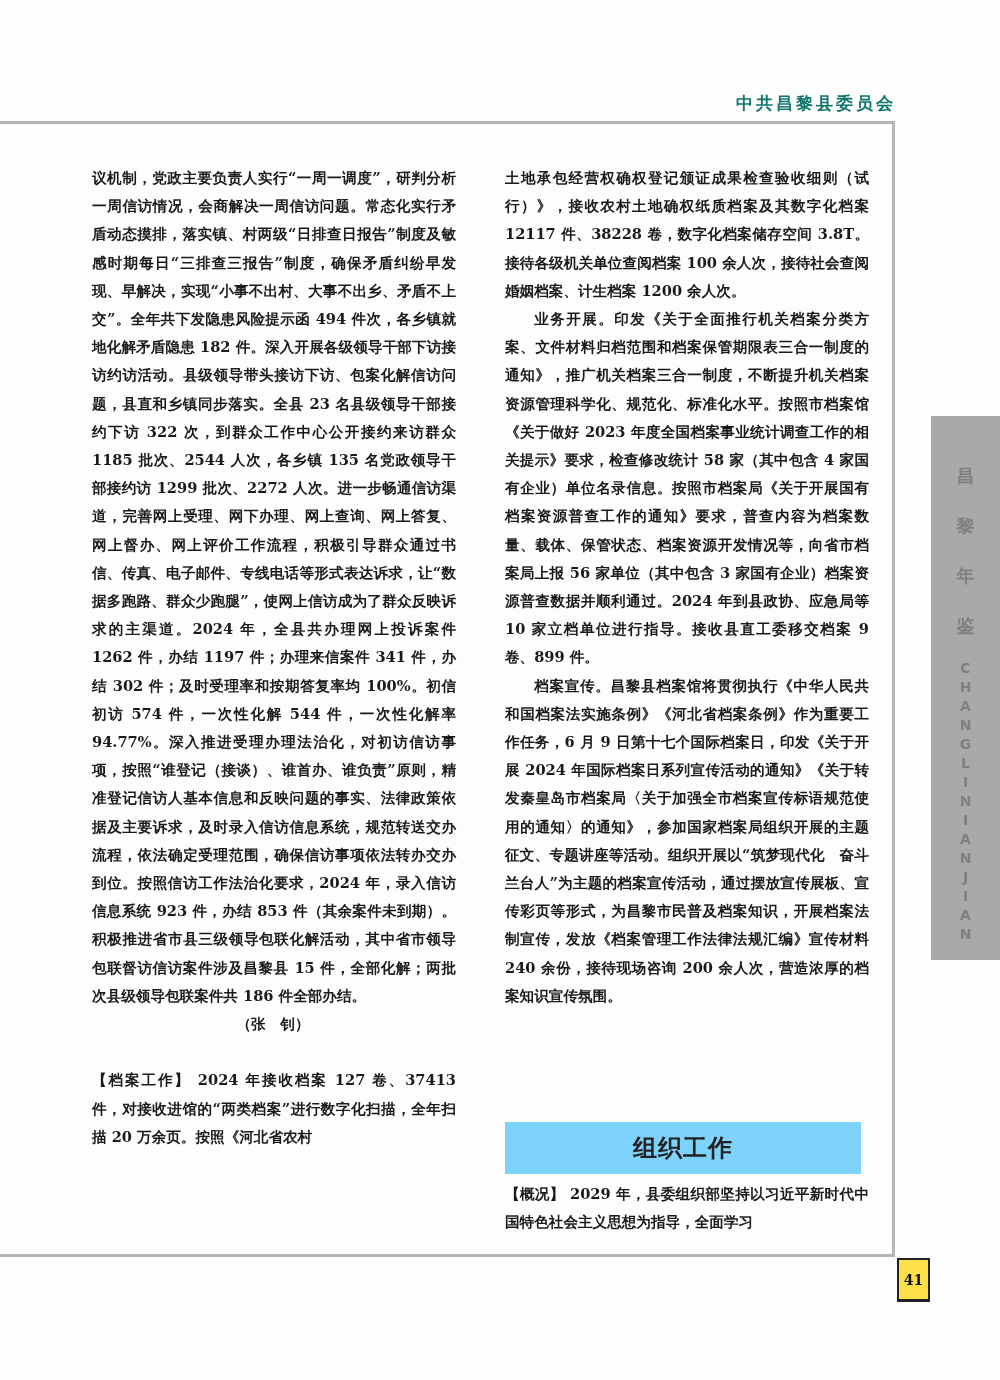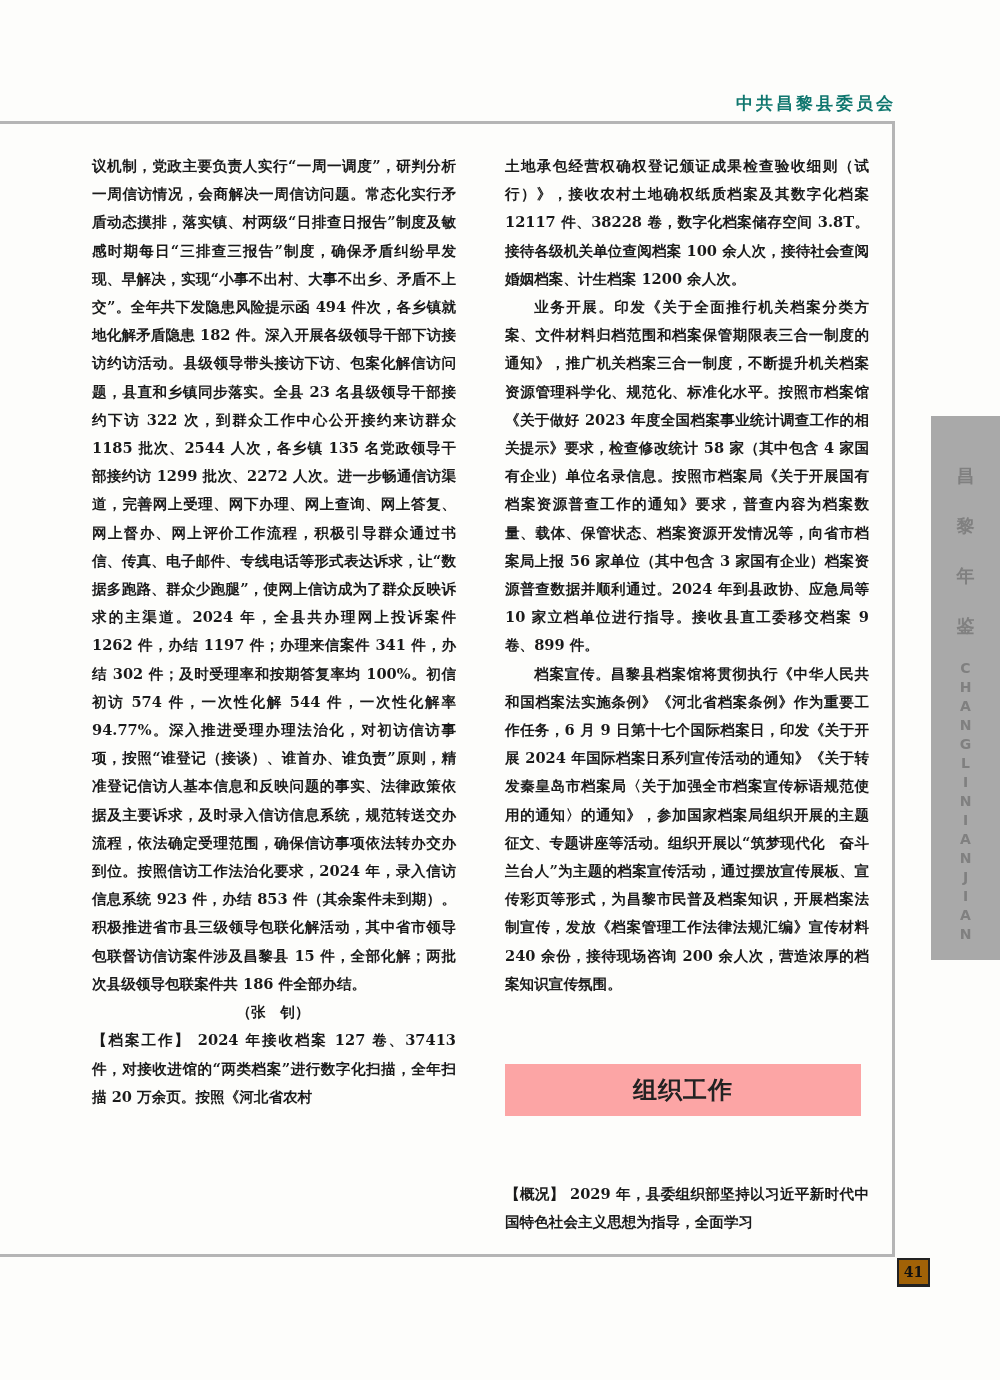--- a/index.html
+++ b/index.html
@@ -11,66 +11,66 @@
   }
   .running-head {
     position: absolute; right: 104px; top: 92px;
     font-family: "DejaVu Sans", sans-serif;
     font-weight: bold; font-size: 17px; letter-spacing: 3px; color: #0f766e;
   }
   .frame-top { position: absolute; left: 0; top: 121px; width: 895px; height: 3px; background: #b5b5b5; }
   .frame-right { position: absolute; left: 892px; top: 121px; width: 3px; height: 1136px; background: #b5b5b5; }
   .frame-bottom { position: absolute; left: 0; top: 1254px; width: 895px; height: 3px; background: #b5b5b5; }
 
-  .col { position: absolute; top: 152px; width: 364px; font-size: 14.6px; line-height: 28.2px; font-weight: bold; text-align: justify; }
+  .col { position: absolute; top: 164px; width: 364px; font-size: 14.6px; line-height: 28.2px; font-weight: bold; text-align: justify; }
   .col-left { left: 92px; }
   .col-right { left: 505px; }
   .col p { margin: 0; }
   .indent { text-indent: 2em; }
   .author { text-align: center; margin: 0; padding-right: 2px; }
   .bracket-head { font-family: "DejaVu Sans", sans-serif; }
 
   .section-bar {
-    position: absolute; left: 505px; top: 1064px; width: 356px; height: 52px;
-    background: #fca5a5; display: flex; align-items: center; justify-content: center;
+    position: absolute; left: 505px; top: 1122px; width: 356px; height: 52px;
+    background: #7dd3fc; display: flex; align-items: center; justify-content: center;
     font-family: "DejaVu Sans", sans-serif; font-weight: bold; font-size: 24px; color: #222; letter-spacing: 1px;
   }
 
   .side-tab {
     position: absolute; left: 931px; top: 416px; width: 69px; height: 544px;
     background: #a9a9a9;
     display: flex; flex-direction: column; align-items: center;
   }
   .side-cn { margin-top: 48px; display: flex; flex-direction: column; align-items: center; gap: 26px; }
   .side-cn span { font-family: "DejaVu Sans", sans-serif; font-weight: bold; font-size: 18px; color: #808080; }
   .side-en {
     margin-top: 22px;
     writing-mode: vertical-rl; text-orientation: upright;
     font-family: "DejaVu Sans", sans-serif; font-weight: bold; font-size: 14px; color: #808080; letter-spacing: 3px;
   }
   .page-num {
-    position: absolute; left: 897px; top: 1258px; width: 33px; height: 29px;
-    background: #a16207; border: 2px solid #222; border-bottom-width: 3px; box-sizing: border-box;
+    position: absolute; left: 897px; top: 1258px; width: 33px; height: 44px;
+    background: #fde047; border: 2px solid #222; border-bottom-width: 3px; box-sizing: border-box;
     display: flex; align-items: center; justify-content: center;
     font-family: "DejaVu Serif", serif; font-weight: bold; font-size: 14px; color: #111;
   }
 </style>
 </head>
 <body>
 
 <div class="running-head">中共昌黎县委员会</div>
 
 <div class="frame-top"></div>
 <div class="frame-right"></div>
 <div class="frame-bottom"></div>
 
 <div class="col col-left">
   <p>议机制，党政主要负责人实行“一周一调度”，研判分析一周信访情况，会商解决一周信访问题。常态化实行矛盾动态摸排，落实镇、村两级“日排查日报告”制度及敏感时期每日“三排查三报告”制度，确保矛盾纠纷早发现、早解决，实现“小事不出村、大事不出乡、矛盾不上交”。全年共下发隐患风险提示函 494 件次，各乡镇就地化解矛盾隐患 182 件。深入开展各级领导干部下访接访约访活动。县级领导带头接访下访、包案化解信访问题，县直和乡镇同步落实。全县 23 名县级领导干部接约下访 322 次，到群众工作中心公开接约来访群众 1185 批次、2544 人次，各乡镇 135 名党政领导干部接约访 1299 批次、2272 人次。进一步畅通信访渠道，完善网上受理、网下办理、网上查询、网上答复、网上督办、网上评价工作流程，积极引导群众通过书信、传真、电子邮件、专线电话等形式表达诉求，让“数据多跑路、群众少跑腿”，使网上信访成为了群众反映诉求的主渠道。2024 年，全县共办理网上投诉案件 1262 件，办结 1197 件；办理来信案件 341 件，办结 302 件；及时受理率和按期答复率均 100%。初信初访 574 件，一次性化解 544 件，一次性化解率 94.77%。深入推进受理办理法治化，对初访信访事项，按照“谁登记（接谈）、谁首办、谁负责”原则，精准登记信访人基本信息和反映问题的事实、法律政策依据及主要诉求，及时录入信访信息系统，规范转送交办流程，依法确定受理范围，确保信访事项依法转办交办到位。按照信访工作法治化要求，2024 年，录入信访信息系统 923 件，办结 853 件（其余案件未到期）。积极推进省市县三级领导包联化解活动，其中省市领导包联督访信访案件涉及昌黎县 15 件，全部化解；两批次县级领导包联案件共 186 件全部办结。</p>
   <p class="author">（张　钊）</p>
-  <p style=""><span class="bracket-head">【档案工作】</span><span> 2024 年接收档案 127 卷、37413 件，对接收进馆的“两类档案”进行数字化扫描，全年扫描 20 万余页。按照《河北省农村</span></p>
+  <p style="margin-top:28px;"><span class="bracket-head">【档案工作】</span><span> 2024 年接收档案 127 卷、37413 件，对接收进馆的“两类档案”进行数字化扫描，全年扫描 20 万余页。按照《河北省农村</span></p>
 </div>
 
 <div class="col col-right">
   <p>土地承包经营权确权登记颁证成果检查验收细则（试行）》，接收农村土地确权纸质档案及其数字化档案 12117 件、38228 卷，数字化档案储存空间 3.8T。接待各级机关单位查阅档案 100 余人次，接待社会查阅婚姻档案、计生档案 1200 余人次。</p>
   <p class="indent">业务开展。印发《关于全面推行机关档案分类方案、文件材料归档范围和档案保管期限表三合一制度的通知》，推广机关档案三合一制度，不断提升机关档案资源管理科学化、规范化、标准化水平。按照市档案馆《关于做好 2023 年度全国档案事业统计调查工作的相关提示》要求，检查修改统计 58 家（其中包含 4 家国有企业）单位名录信息。按照市档案局《关于开展国有档案资源普查工作的通知》要求，普查内容为档案数量、载体、保管状态、档案资源开发情况等，向省市档案局上报 56 家单位（其中包含 3 家国有企业）档案资源普查数据并顺利通过。2024 年到县政协、应急局等 10 家立档单位进行指导。接收县直工委移交档案 9 卷、899 件。</p>
   <p class="indent">档案宣传。昌黎县档案馆将贯彻执行《中华人民共和国档案法实施条例》《河北省档案条例》作为重要工作任务，6 月 9 日第十七个国际档案日，印发《关于开展 2024 年国际档案日系列宣传活动的通知》《关于转发秦皇岛市档案局〈关于加强全市档案宣传标语规范使用的通知〉的通知》，参加国家档案局组织开展的主题征文、专题讲座等活动。组织开展以“筑梦现代化　奋斗兰台人”为主题的档案宣传活动，通过摆放宣传展板、宣传彩页等形式，为昌黎市民普及档案知识，开展档案法制宣传，发放《档案管理工作法律法规汇编》宣传材料 240 余份，接待现场咨询 200 余人次，营造浓厚的档案知识宣传氛围。</p>
 </div>
 
 <div class="section-bar">组织工作</div>
 

